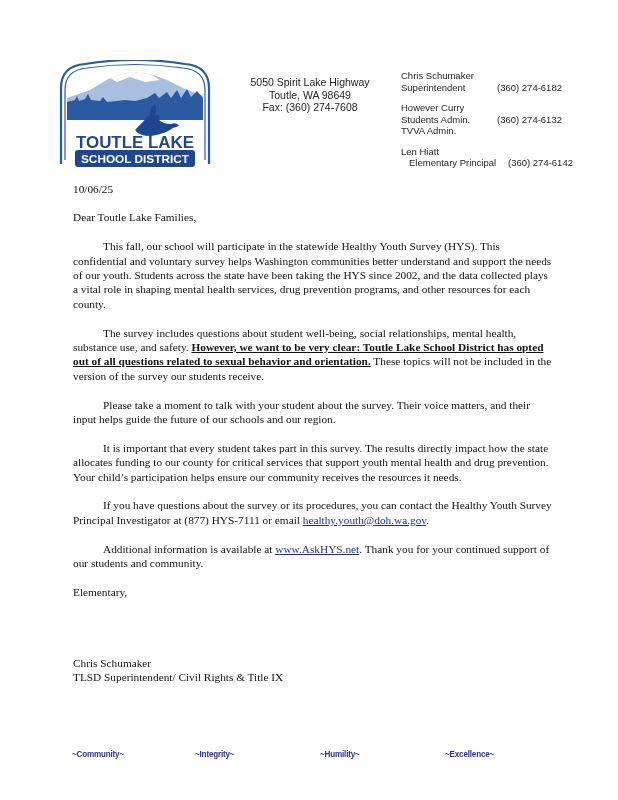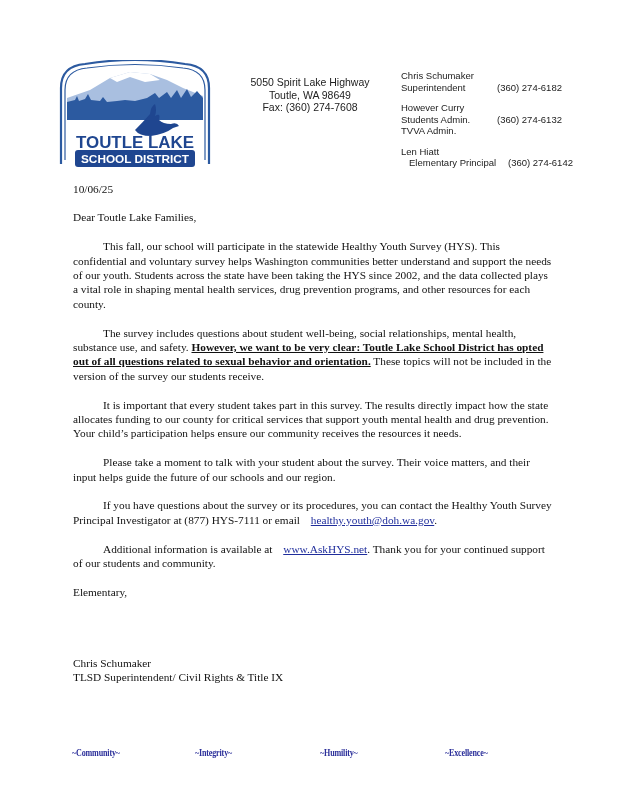--- a/index.html
+++ b/index.html
@@ -14,24 +14,24 @@
   .contact-row { display: flex; }
   .contact-row .role { width: 96px; white-space: nowrap; }
   .contact-row .phone { white-space: nowrap; }
   .contact-row.wide .role { width: 99px; padding-left: 8px; }
   .body-text { position: absolute; left: 73px; top: 182px; width: 480px;
     font-family: "Liberation Serif", serif; font-size: 11.3px; line-height: 14.4px; color: #111; }
   .body-text p { margin: 0 0 14.4px 0; }
   .indent { text-indent: 30px; }
   .date { margin-bottom: 14px !important; }
   .bold-u { font-weight: bold; text-decoration: underline; }
-  a.link { color: #1f2d9c; text-decoration: underline; margin-left: 8px; }
+  a.link { color: #1f2d9c; text-decoration: underline; }
   .sig-gap { height: 42px; }
   .footer { position: absolute; left: 0; top: 748px; width: 618px; height: 16px;
-    font-family: Liberation Serif, serif; font-size: 9.5px; font-weight: bold; color: #2b2f9a;
+    font-family: Liberation Sans, sans-serif; font-size: 9.5px; font-weight: bold; color: #2b2f9a;
     letter-spacing: -0.2px; }
   .footer span { position: absolute; top: 0; transform: scaleX(0.85); transform-origin: left; }
 </style>
 </head>
 <body>
 
 <div class="letterhead">
   <svg class="logo" viewBox="0 0 160 108">
     <path d="M6,104 L6,28 Q6,6 30,4 Q80,-4 130,4 Q154,6 154,28 L154,104" fill="none" stroke="#2c5aa0" stroke-width="2.2"></path>
     <path d="M10,100 L10,30 Q10,10 32,8 Q80,1 128,8 Q150,10 150,30 L150,100" fill="none" stroke="#2c5aa0" stroke-width="1.2"></path>
@@ -76,22 +76,22 @@
       </div>
     </div>
   </div>
 </div>
 
 <div class="body-text">
   <p class="date">10/06/25</p>
   <p>Dear Toutle Lake Families,</p>
   <p class="indent">This fall, our school will participate in the statewide Healthy Youth Survey (HYS). This confidential and voluntary survey helps Washington communities better understand and support the needs of our youth. Students across the state have been taking the HYS since 2002, and the data collected plays a vital role in shaping mental health services, drug prevention programs, and other resources for each county.</p>
   <p class="indent"><span>The survey includes questions about student well-being, social relationships, mental health, substance use, and safety. </span><span class="bold-u">However, we want to be very clear: Toutle Lake School District has opted out of all questions related to sexual behavior and orientation.</span><span> These topics will not be included in the version of the survey our students receive.</span></p>
+  <p class="indent">Please take a moment to talk with your student about the survey. Their voice matters, and their input helps guide the future of our schools and our region.</p>
   <p class="indent">It is important that every student takes part in this survey. The results directly impact how the state allocates funding to our county for critical services that support youth mental health and drug prevention. Your child’s participation helps ensure our community receives the resources it needs.</p>
-  <p class="indent">Please take a moment to talk with your student about the survey. Their voice matters, and their input helps guide the future of our schools and our region.</p>
   <p class="indent"><span>If you have questions about the survey or its procedures, you can contact the Healthy Youth Survey Principal Investigator at (877) HYS-7111 or email </span><a class="link">healthy.youth@doh.wa.gov</a><span>.</span></p>
   <p class="indent"><span>Additional information is available at </span><a class="link">www.AskHYS.net</a><span>. Thank you for your continued support of our students and community.</span></p>
   <p>Elementary,</p>
   <div class="sig-gap"></div>
   <div>Chris Schumaker</div>
   <div>TLSD Superintendent/ Civil Rights &amp; Title IX</div>
 </div>
 
 <div class="footer">
   <span style="left:72px">~Community~</span>

